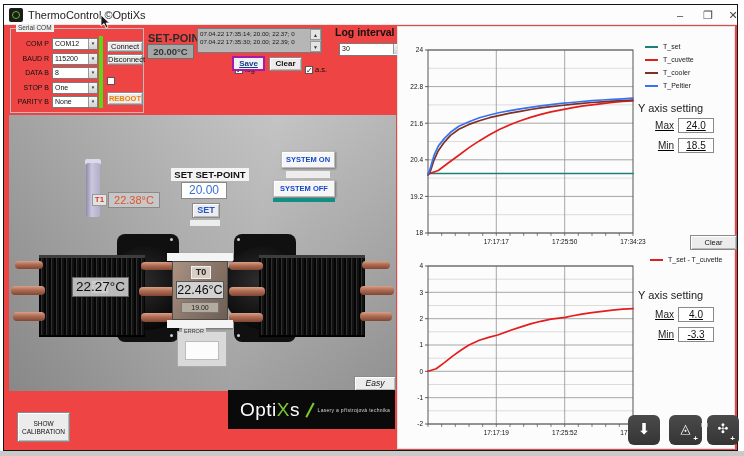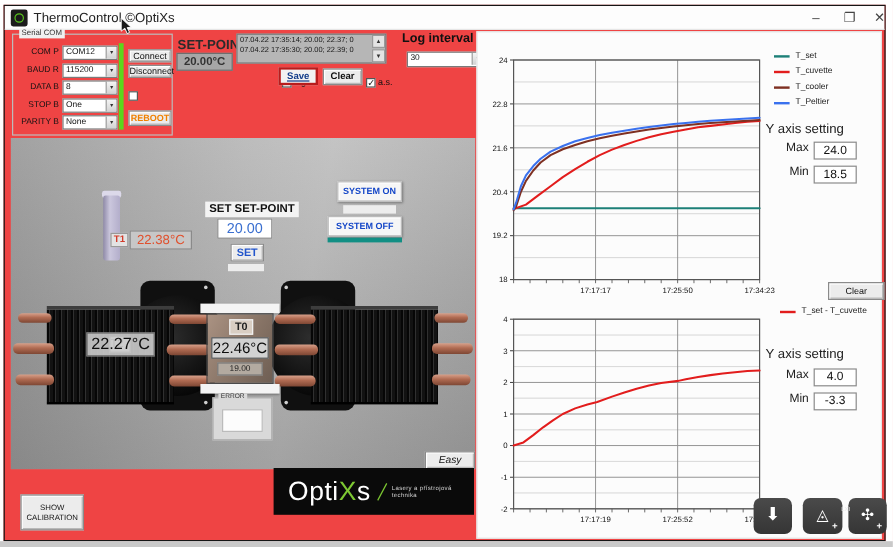--- a/index.html
+++ b/index.html
@@ -23,21 +23,21 @@
   #serial-green-bar{position:absolute;left:88px;top:7px;width:4px;height:72px;background:#5bd71c;}
   .btn3d{background:#ececec;border:1px solid #8a8a8a;box-shadow:inset 1px 1px 0 #ffffff, inset -1px -1px 0 #b9b9b9;font-size:7.5px;color:#111;text-align:center;}
   .chk{display:inline-block;width:8px;height:8px;background:#fff;border:1px solid #555;font-size:8px;line-height:7px;color:#222;vertical-align:middle;}
   .chklab{font-size:7.5px;color:#111;vertical-align:middle;margin-left:2px;}
   
   #sp-label{position:absolute;left:144px;top:27px;font-size:11px;font-weight:bold;color:#2b2b2b;}
   #sp-display{position:absolute;left:143px;top:39px;width:47px;height:15px;background:#a6a6a6;border:1px solid #6e6e6e;font-size:9.5px;font-weight:bold;color:#333;text-align:center;line-height:14px;}
   #log-box{position:absolute;left:193px;top:23px;width:125px;height:25px;background:#b6b6b6;border:1px solid #7a7a7a;font-size:6.2px;color:#1a1a1a;padding:1px 13px 0 2px;line-height:7.5px;white-space:nowrap;overflow:hidden;}
   .sb-btn{position:absolute;right:0;width:11px;height:11px;background:#e4e4e4;border:1px solid #9a9a9a;font-size:5px;color:#333;text-align:center;line-height:10px;}
   #log-cb{position:absolute;left:203px;top:55px;margin-left:28px;}
-  #save-btn{position:absolute;left:228px;top:51px;width:33px;height:15px;background:#f2f2f2;border:2px solid #b91c1c;font-size:8px;font-weight:bold;color:#123c8a;text-align:center;line-height:11px;text-decoration:underline;}
+  #save-btn{position:absolute;left:228px;top:51px;width:33px;height:15px;background:#f2f2f2;border:2px solid #a21caf;font-size:8px;font-weight:bold;color:#123c8a;text-align:center;line-height:11px;text-decoration:underline;}
   #clear-btn{position:absolute;left:265px;top:52px;width:33px;height:14px;line-height:12px;font-weight:bold;font-size:8px;}
   #as-cb{position:absolute;left:301px;top:55px;}
   #loginterval-label{position:absolute;left:331px;top:21px;font-size:10.5px;font-weight:bold;color:#111;}
   #loginterval-combo{position:absolute;left:335px;top:38px;width:64px;height:13px;}
   #loginterval-combo .combo{width:64px;height:13px;margin:0;}
   
   .scol-lab{position:absolute;top:5px;font-size:8.5px;font-weight:bold;color:#111;}
   .scol-field{position:absolute;top:19px;height:15px;background:#fff;border:1px solid #8a8a8a;font-size:9.5px;color:#4a7fd0;text-align:center;line-height:13px;}
   #scan-btn{position:absolute;left:221px;top:16px;width:27px;height:22px;font-size:8px;font-weight:bold;color:#0a58d6;line-height:20px;}
   
@@ -65,34 +65,34 @@
   #set-strip{position:absolute;left:181px;top:105px;width:30px;height:6px;background:#ededed;}
   .sysbtn{position:absolute;height:17px;background:#f6f6f6;border:1px solid #bbb;box-shadow:1px 1px 2px rgba(0,0,0,.35), inset 1px 1px 0 #fff;font-size:7.5px;font-weight:bold;color:#1547c8;text-align:center;line-height:15px;}
   #syson-strip{position:absolute;left:277px;top:56px;width:44px;height:7px;background:#ededed;}
   #sysoff-strip{position:absolute;left:264px;top:83px;width:62px;height:4px;background:#128f84;}
   #error-group{position:absolute;left:168px;top:216px;width:50px;height:36px;background:#d9d9d9;border:1px solid #aaa;}
   #error-group .glabel{position:absolute;top:-4px;left:4px;background:#d9d9d9;padding:0 2px;font-size:5.5px;color:#333;line-height:7px;}
   #error-box{position:absolute;left:7px;top:9px;width:34px;height:19px;background:#fcfcfc;border:1px solid #bbb;}
   #easy-btn{position:absolute;left:345px;top:261px;width:42px;height:15px;font-size:8.5px;line-height:13px;font-style:italic;}
   
   #logo{position:absolute;left:224px;top:385px;width:167px;height:39px;background:#0a0a0a;display:flex;align-items:center;padding-left:12px;}
-  #logo-text{font-size:22px;color:#fff;letter-spacing:0.5px;}
+  #logo-text{font-size:19px;color:#fff;letter-spacing:0.5px;}
   #logo-text .gx{color:#7dc832;}
   #logo-slash{width:1.5px;height:16px;background:#7dc832;transform:rotate(28deg);margin:0 7px 0 9px;}
   #logo-tagline{font-size:5px;color:#d6d6d6;letter-spacing:0.3px;}
   #showcal-btn{position:absolute;left:13px;top:407px;width:53px;height:30px;font-size:6.5px;line-height:8px;padding-top:7px;}
   
   #rpanel{position:absolute;left:393px;top:21px;width:338px;height:423px;background:#fcfcfc;border:1px solid #e3e3e3;}
   .chart-svg{position:absolute;left:10px;}
   .legend{position:absolute;}
   .legend .lrow{display:flex;align-items:center;height:13px;}
   .legend .dash{width:13px;height:2px;margin-right:5px;}
   .legend .llab{font-size:7px;color:#222;}
   .yset-title{position:absolute;width:100px;font-size:11px;color:#222;}
-  .yset-row{position:absolute;display:flex;align-items:flex-start;}
+  .yset-row{position:absolute;display:flex;align-items:center;text-decoration:underline;}
   .yset-row .ylab{width:28px;text-align:right;font-size:10px;color:#222;margin-right:4px;}
   .yset-row .ybox{width:36px;height:15px;background:#fff;border:1px solid #8a8a8a;font-size:10px;color:#111;text-align:center;line-height:13px;}
   #chart-clear-btn{position:absolute;left:292px;top:208px;width:47px;height:15px;font-size:7.5px;line-height:13px;}
   
   .dark-btn{position:absolute;top:410px;height:30px;background:linear-gradient(#4a4a4a,#353535);border-radius:6px;color:#fff;text-align:center;z-index:30;}
   .dark-btn .big{font-size:15px;line-height:28px;}
   .dark-btn .plus{position:absolute;right:4px;bottom:2px;font-size:8px;font-weight:bold;line-height:8px;}
   #lxi-text{position:absolute;left:697px;top:417px;font-size:5px;color:#e8e8e8;z-index:31;}
   
   #cursor{position:absolute;left:95px;top:9px;z-index:40;}

